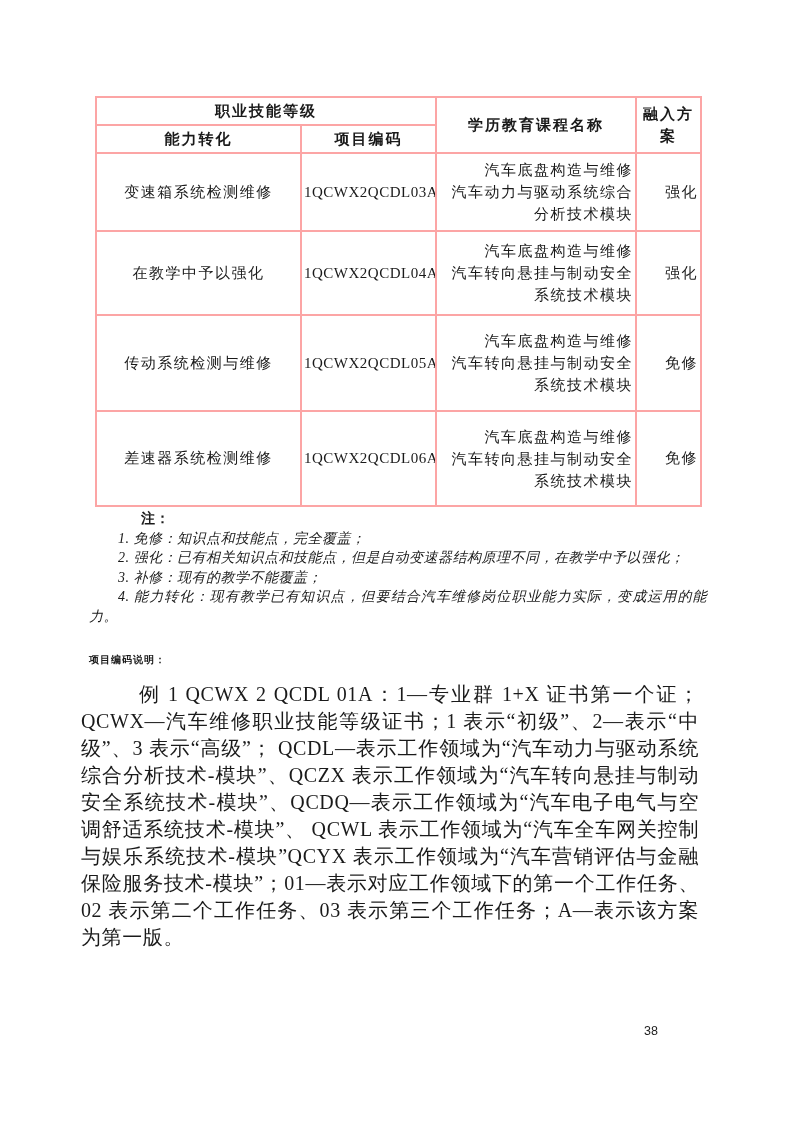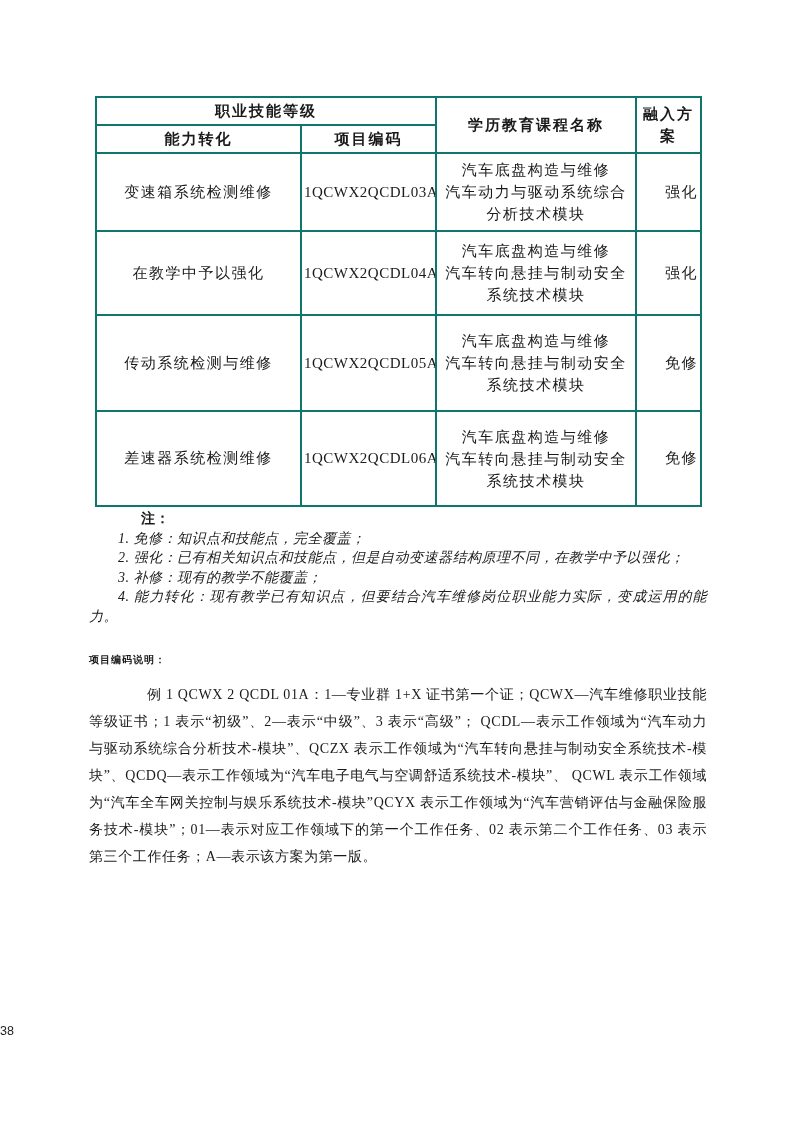--- a/index.html
+++ b/index.html
@@ -14,21 +14,21 @@
   }
 
   
   table.skills {
     position:absolute; left:95px; top:96px;
     width:605px;
     border-collapse:collapse;
     table-layout:fixed;
   }
   table.skills th, table.skills td {
-    border:2px solid #0f766e;
+    border:2px solid #fca5a5;
     font-size:15px;
     color:#1a1a1a;
     padding:2px;
     overflow:hidden;
   }
   table.skills th {
     font-weight:bold;
     text-align:center;
     letter-spacing:2px;
     line-height:22px;
@@ -42,21 +42,21 @@
   tr.data-row4 { height:95px; }
   td.cell-task {
     text-align:center; letter-spacing:1.5px; vertical-align:middle;border-radius:27px;
   }
   td.cell-code {
     text-align:center; letter-spacing:0.5px; vertical-align:middle;
     font-size:14.5px;
     font-family:Liberation Serif, serif;
   }
   td.cell-courses {
-    text-align:center; vertical-align:middle;
+    text-align:right; vertical-align:middle;
     padding:6px 4px 6px 9px;
     line-height:22px; letter-spacing:1.5px;
   }
   td.cell-plan {
     text-align:right; letter-spacing:1.5px; vertical-align:middle;
   }
 
   
   .notes {
     position:absolute; left:89px; top:509px; width:618px;
@@ -66,31 +66,31 @@
   }
   .notes .note-title { font-weight:bold; padding-left:52px; }
   .notes .note-item { text-indent:29px;font-style:italic; }
 
   
   .section-title {
     position:absolute; left:89px; top:653px;
     font-size:10px; font-weight:bold; letter-spacing:1px;
   }
   .body-para {
-    position:absolute; left:89px; top:681px; width:618px;
-    font-size:14px; line-height:27px;
+    position:absolute; left:81px; top:681px; width:618px;
+    font-size:20px; line-height:27px;
     letter-spacing:0.6px;
     text-align:justify;
     text-indent:58px;
   }
 
   
   .page-number {
     position:absolute; left:0; top:1024px; width:658px;
-    text-align:left; font-size:12.5px; color:#222;
+    text-align:right; font-size:12.5px; color:#222;
     font-family:"Liberation Sans","DejaVu Sans",sans-serif;
   }
 </style>
 </head>
 <body>
 
 <div class="page">
 
   <table class="skills">
     <colgroup>

